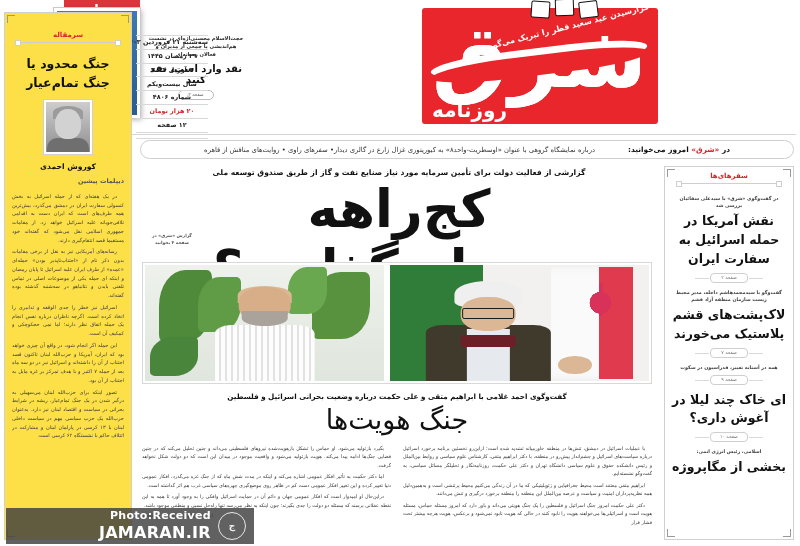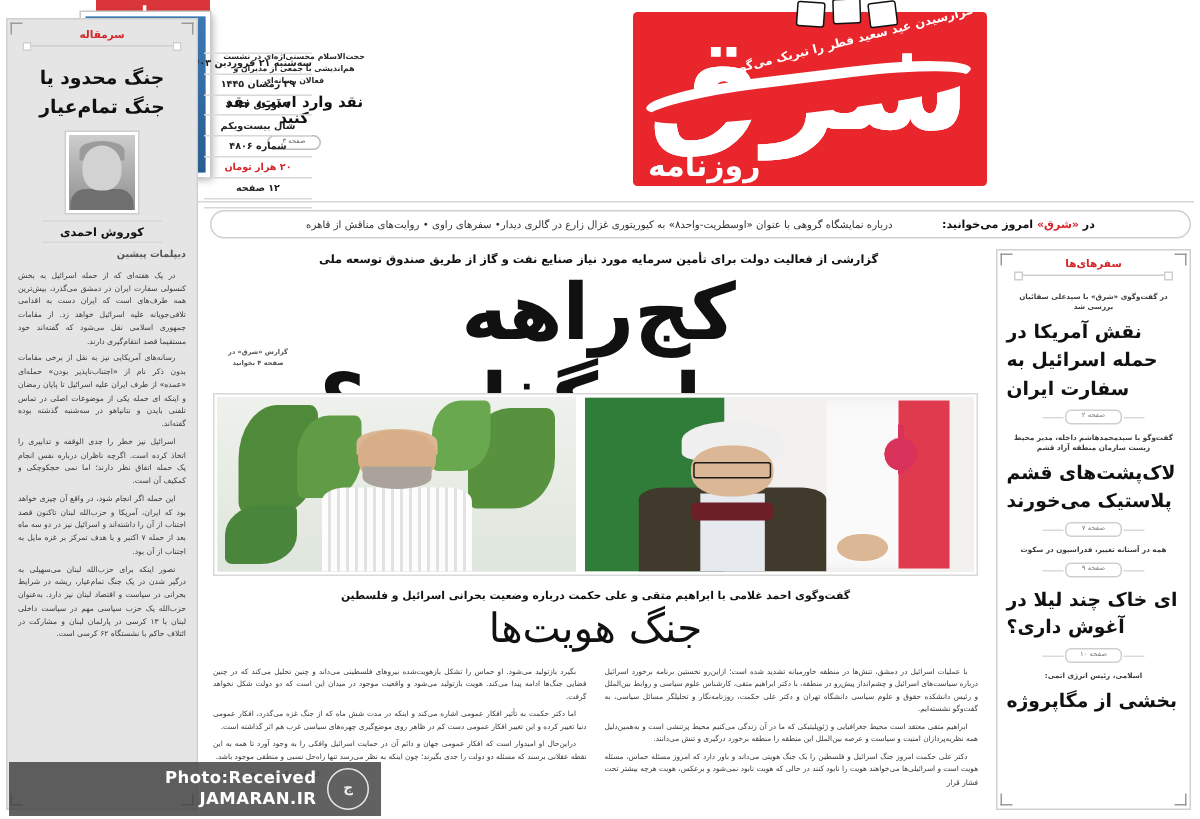--- a/index.html
+++ b/index.html
@@ -217,23 +217,23 @@
   }
 
   
   .editorial {
     position: absolute;
     top: 12px;
     left: 4px;
     width: 128px;
     height: 528px;
     border: .8px solid #d0d0d0;
-    background: #e5e5e5;
+    background: #fde047;
     box-sizing: border-box;
-    padding: 6px 7px;
+    padding: 18px 7px;
   }
   .corner {
     position: absolute;
     width: 7px; height: 7px;
     border: 1.2px solid #9a9a9a;
   }
   .corner.tl { top: 2px; left: 2px; border-right: none; border-bottom: none; }
   .corner.tr { top: 2px; right: 2px; border-left: none; border-bottom: none; }
   .corner.bl { bottom: 2px; left: 2px; border-right: none; border-top: none; }
   .corner.br { bottom: 2px; right: 2px; border-left: none; border-top: none; }
@@ -384,21 +384,21 @@
     line-height: 1.5;
     color: #3d3d3d;
     text-align: center;
     font-weight: 600;
     margin-bottom: 3px;
   }
   .pick .title {
     font-size: 12.5px;
     line-height: 1.5;
     font-weight: 700;
-    text-align: left;
+    text-align: center;
     color: #111;
     letter-spacing: -.3px;
   }
   .pick .pagebadge {
     margin: 4px auto 6px;
     width: 36px;
     height: 8px;
     border: .8px solid #cfcfcf;
     border-radius: 4px;
     font-size: 4.6px;
@@ -593,21 +593,21 @@
   }
   .watermark .seal {
     width: 26px; height: 26px;
     border-radius: 50%;
     border: 1.6px solid #e8e8e8;
     display: flex; align-items: center; justify-content: center;
     font-size: 9px; font-weight: 700; color: #f0f0f0;
   }
   .watermark .wtext { line-height: 1.25; }
   .watermark .wtext div { font-size: 11px; font-weight: 700; letter-spacing: .3px; }
-  .watermark .wtext .w2 { font-size: 11px; }
+  .watermark .wtext .w2 { font-size: 16px; }
 
   
   .hr-top {
     position: absolute;
     top: 134px; left: 4px; right: 4px;
     height: 1px; background: #d5d5d5;
   }
 </style>
 </head>
 <body>

